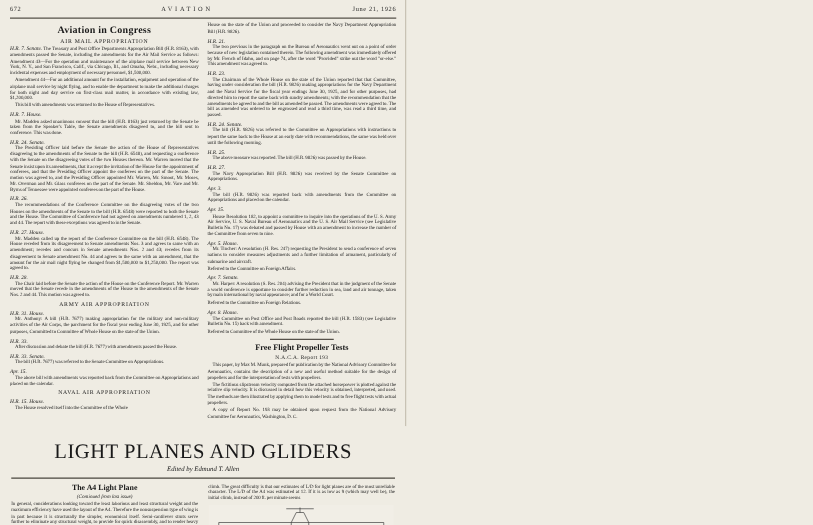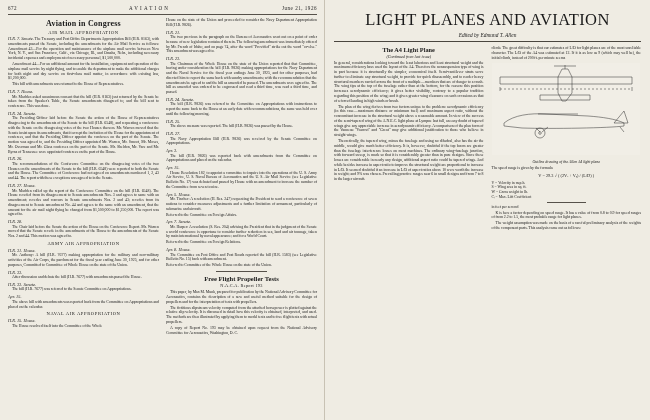--- a/index.html
+++ b/index.html
@@ -14,20 +14,21 @@
     color: #1a1a1a;
     overflow: hidden;
   }
   .page {
     position: relative;
     width: 650px;
     height: 420px;
     box-sizing: border-box;
     display: flex;
     background: #efece3;
+    flex-direction: column;
   }
   
   .left-page {
     width: 325px;
     height: 420px;
     box-sizing: border-box;
     padding: 5px 7px 4px 8px;
     border-right: 1px solid #c8c2b4;
     background: #efece3;
     position: relative;
@@ -278,21 +279,21 @@
 
         <p class="body">This paper, by Max M. Munk, prepared for publication by the National Advisory Committee for Aeronautics, contains the description of a new and useful method suitable for the design of propellers and for the interpretation of tests with propellers.</p>
         <p class="body">The fictitious slipstream velocity computed from the attached horsepower is plotted against the relative slip velocity. It is discussed in detail how this velocity is obtained, interpreted, and used. The methods are then illustrated by applying them to model tests and to free flight tests with actual propellers.</p>
         <p class="body">A copy of Report No. 193 may be obtained upon request from the National Advisory Committee for Aeronautics, Washington, D. C.</p>
       </div>
     </div>
   </div>
 
   <div class="right-page">
     <div class="mast">
-      <h1>LIGHT PLANES AND AVIATION</h1>
+      <h1>LIGHT PLANES AND GLIDERS</h1>
       <div class="byline">Edited by Edmund T. Allen</div>
     </div>
     <div class="mast-rule"></div>
 
     <div class="r-cols">
 
       <div class="r-col">
         <div class="r-title">The A4 Light Plane</div>
         <div class="r-sub">(Continued from last issue)</div>
 

